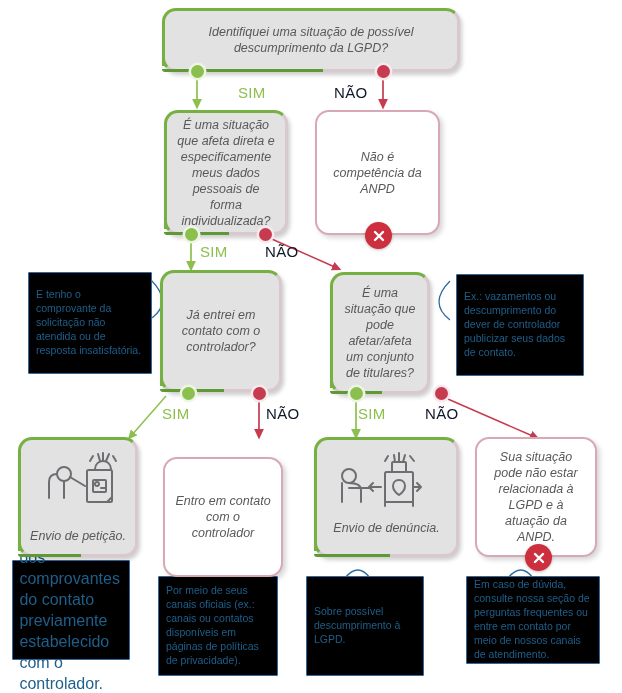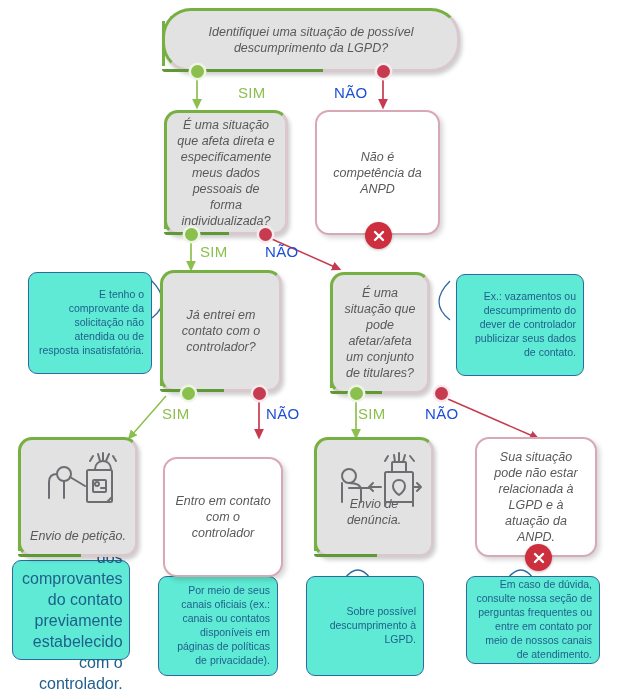--- a/index.html
+++ b/index.html
@@ -51,43 +51,43 @@
     background:#ffffff;
     border:2px solid #d8a8b4;
     box-shadow:3px 3px 5px rgba(0,0,0,.16);
     justify-content:center;
   }
 
   
   .callout{
     position:absolute;
     box-sizing:border-box;
-    background:#5eead4;
+    background:#000000;
     border:1.3px solid #2f6a9e;
-    border-radius:9px;
+    border-radius:1px;
     color:#1f5f8b;
     display:flex;
     align-items:center;
     justify-content:center;
-    text-align:right;
+    text-align:left;
     line-height:1.32;
     z-index:2;
   }
   .callout .txt{padding:0 7px;display:block;}
 
   
   .lbl{
     position:absolute;
     font-size:15px;
     letter-spacing:.3px;
     z-index:4;
     white-space:nowrap;
   }
   .lbl.sim{color:#8cc04e;}
-  .lbl.nao{color:#1d4ed8;}
+  .lbl.nao{color:#0f172a;}
 
   
   .dot{position:absolute;width:13px;height:13px;border-radius:50%;z-index:5;}
   .dot.g{background:#8cc04e;box-shadow:0 0 0 2.5px #eef5e5;}
   .dot.r{background:#c63b4f;box-shadow:0 0 0 2.5px #f7e9ec;}
 
   
   .xbadge{
     position:absolute;width:27px;height:27px;border-radius:50%;
     background:#ce2f3e;z-index:8;
@@ -133,21 +133,21 @@
     <path d="M151,280 Q173,302 152,318" stroke="#2f6a9e" stroke-width="1.3" fill="#fff"></path>
 
     <path d="M450,281 Q428,303 450,320" stroke="#2f6a9e" stroke-width="1.3" fill="#fff"></path>
 
     <path d="M63,578 Q76,562 88,578" stroke="#2f6a9e" stroke-width="1.3" fill="#fff"></path>
     <path d="M201,578 Q214,562 226,578" stroke="#2f6a9e" stroke-width="1.3" fill="#fff"></path>
     <path d="M345,578 Q358,562 370,578" stroke="#2f6a9e" stroke-width="1.3" fill="#fff"></path>
     <path d="M508,578 Q521,562 533,578" stroke="#2f6a9e" stroke-width="1.3" fill="#fff"></path>
   </svg>
 
-  <div class="node green" style="left:162px;top:8px;width:298px;height:64px;font-size:12.5px;border-radius:29px;">
+  <div class="node green" style="left:162px;top:8px;width:298px;height:64px;font-size:12.5px;">
     <span class="txt">Identifiquei uma situação de possível descumprimento da LGPD?</span>
   </div>
   <div class="dot g" style="left:191px;top:65px;"></div>
   <div class="dot r" style="left:377px;top:65px;"></div>
   <div class="lbl sim" style="left:238px;top:84px;">SIM</div>
   <div class="lbl nao" style="left:334px;top:84px;">NÃO</div>
 
   <div class="node green" style="left:164px;top:110px;width:124px;height:125px;font-size:12.5px;">
     <span class="txt">É uma situação que afeta direta e especificamente meus dados pessoais de forma individualizada?</span>
   </div>
@@ -211,21 +211,21 @@
         </g>
       </svg>
     </span>
     <span class="txt">Envio de petição.</span>
   </div>
 
   <div class="node red" style="left:163px;top:437px;width:120px;height:120px;font-size:12.5px;margin-top:20px;">
     <span class="txt">Entro em contato com o controlador</span>
   </div>
 
-  <div class="node green" style="left:314px;top:437px;width:120px;height:120px;font-size:12.5px;align-items:flex-end;padding-bottom:26px;">
+  <div class="node green" style="left:314px;top:437px;width:145px;height:120px;font-size:12.5px;align-items:flex-end;padding-bottom:18px;">
     <span class="icon" style="left:18px;top:12px;">
       <svg width="88" height="60" viewBox="0 0 88 60" aria-hidden="true">
         <g fill="none" stroke="#6d6e71" stroke-width="2" stroke-linecap="round" stroke-linejoin="round">
           <circle cx="14" cy="24" r="7"></circle>
           <path d="M7,31 L7,50"></path>
           <path d="M14,31 C22,31 26,34 26,38 L26,50"></path>
           <path d="M14,36 L34,36"></path>
           <rect x="50" y="20" width="28" height="30" rx="1.5"></rect>
           <path d="M50,50 L50,54 M78,50 L78,54"></path>
           <rect x="57" y="10" width="14" height="10" rx="1"></rect>

